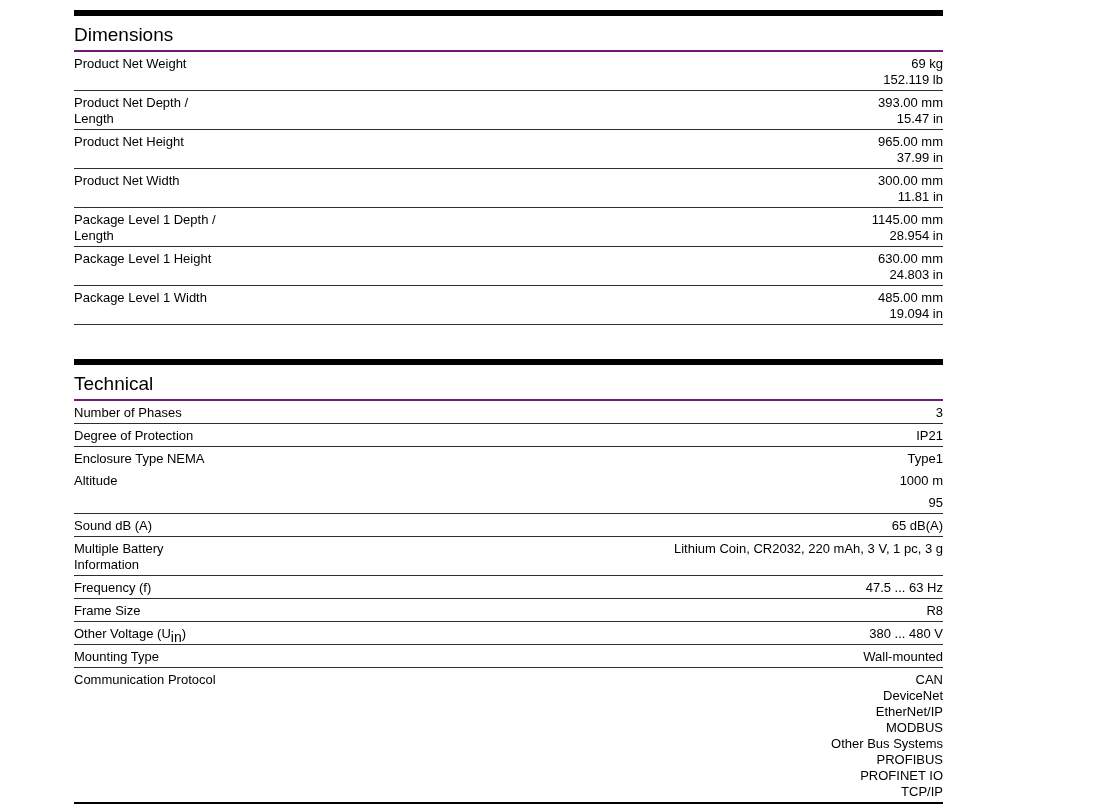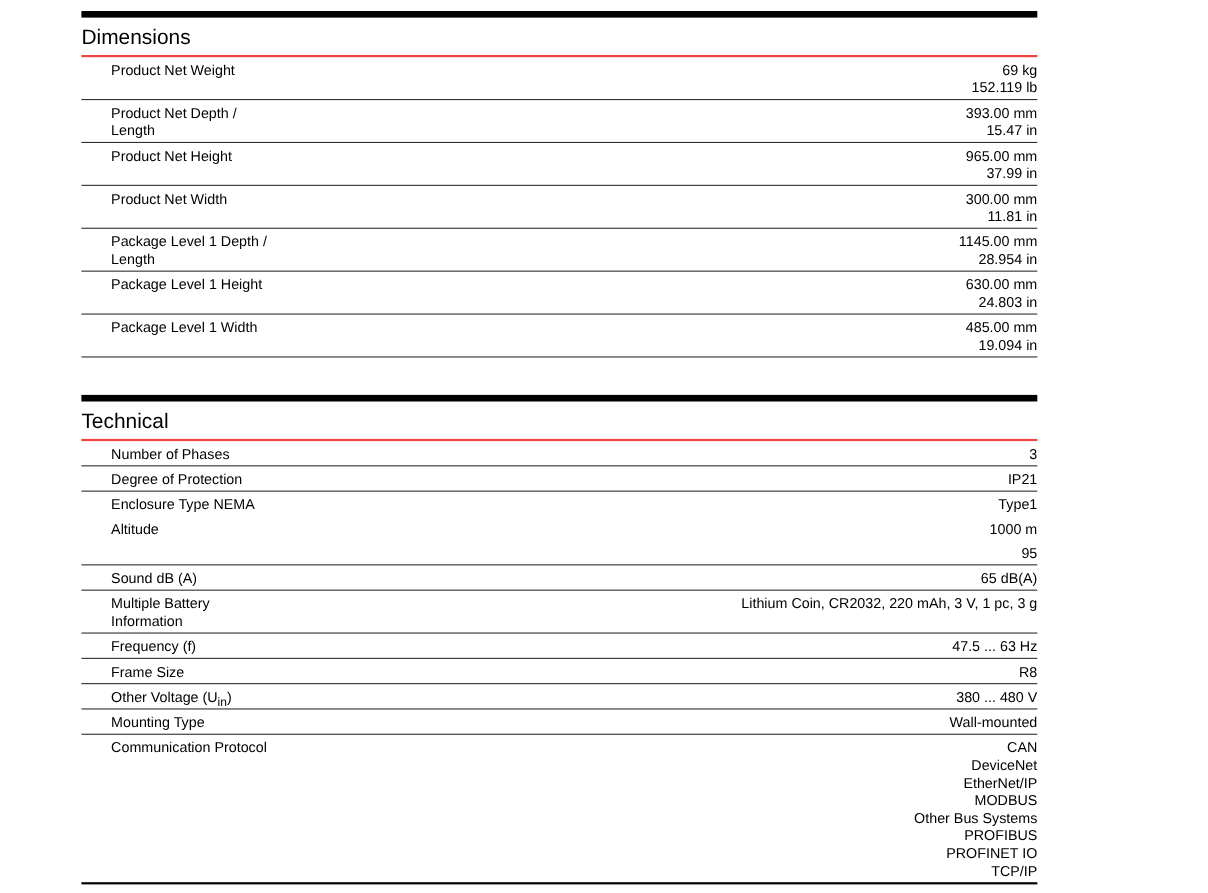--- a/index.html
+++ b/index.html
@@ -23,46 +23,45 @@
   .top-rule {
     height: 6px;
     background: #000000;
   }
   .section-title {
     font-size: 19px;
     font-weight: 400;
     line-height: 22px;
     margin: 8px 0 0 0;
     padding-bottom: 4px;
-    border-bottom: 2px solid #ef4444;
+    border-bottom: 2px solid #701a75;
   }
   .spec-row {
     display: flex;
     justify-content: space-between;
     align-items: flex-start;
     padding: 4px 0 2px 0;
     border-bottom: 1px solid #2e2e2e;
     font-size: 13px;
     line-height: 16px;
   }
   .spec-row.divider-none { border-bottom: none; }
   .spec-row.divider-thick { border-bottom: 3px solid #000000; }
   .spec-row.divider-end { border-bottom: 2px solid #000000; }
   .spec-label {
     text-align: left;
     max-width: 420px;
     flex: 0 1 auto;
-    margin-left: 27px;
   }
   .spec-value {
     text-align: right;
     flex: 1 0 auto;
   }
   .spec-label sub {
-    font-size: 11px;
+    font-size: 14px;
     line-height: 0;
   }
 </style>
 </head>
 <body>
 
 <div class="page">
 
   <section class="spec-section">
     <div class="top-rule"></div>

